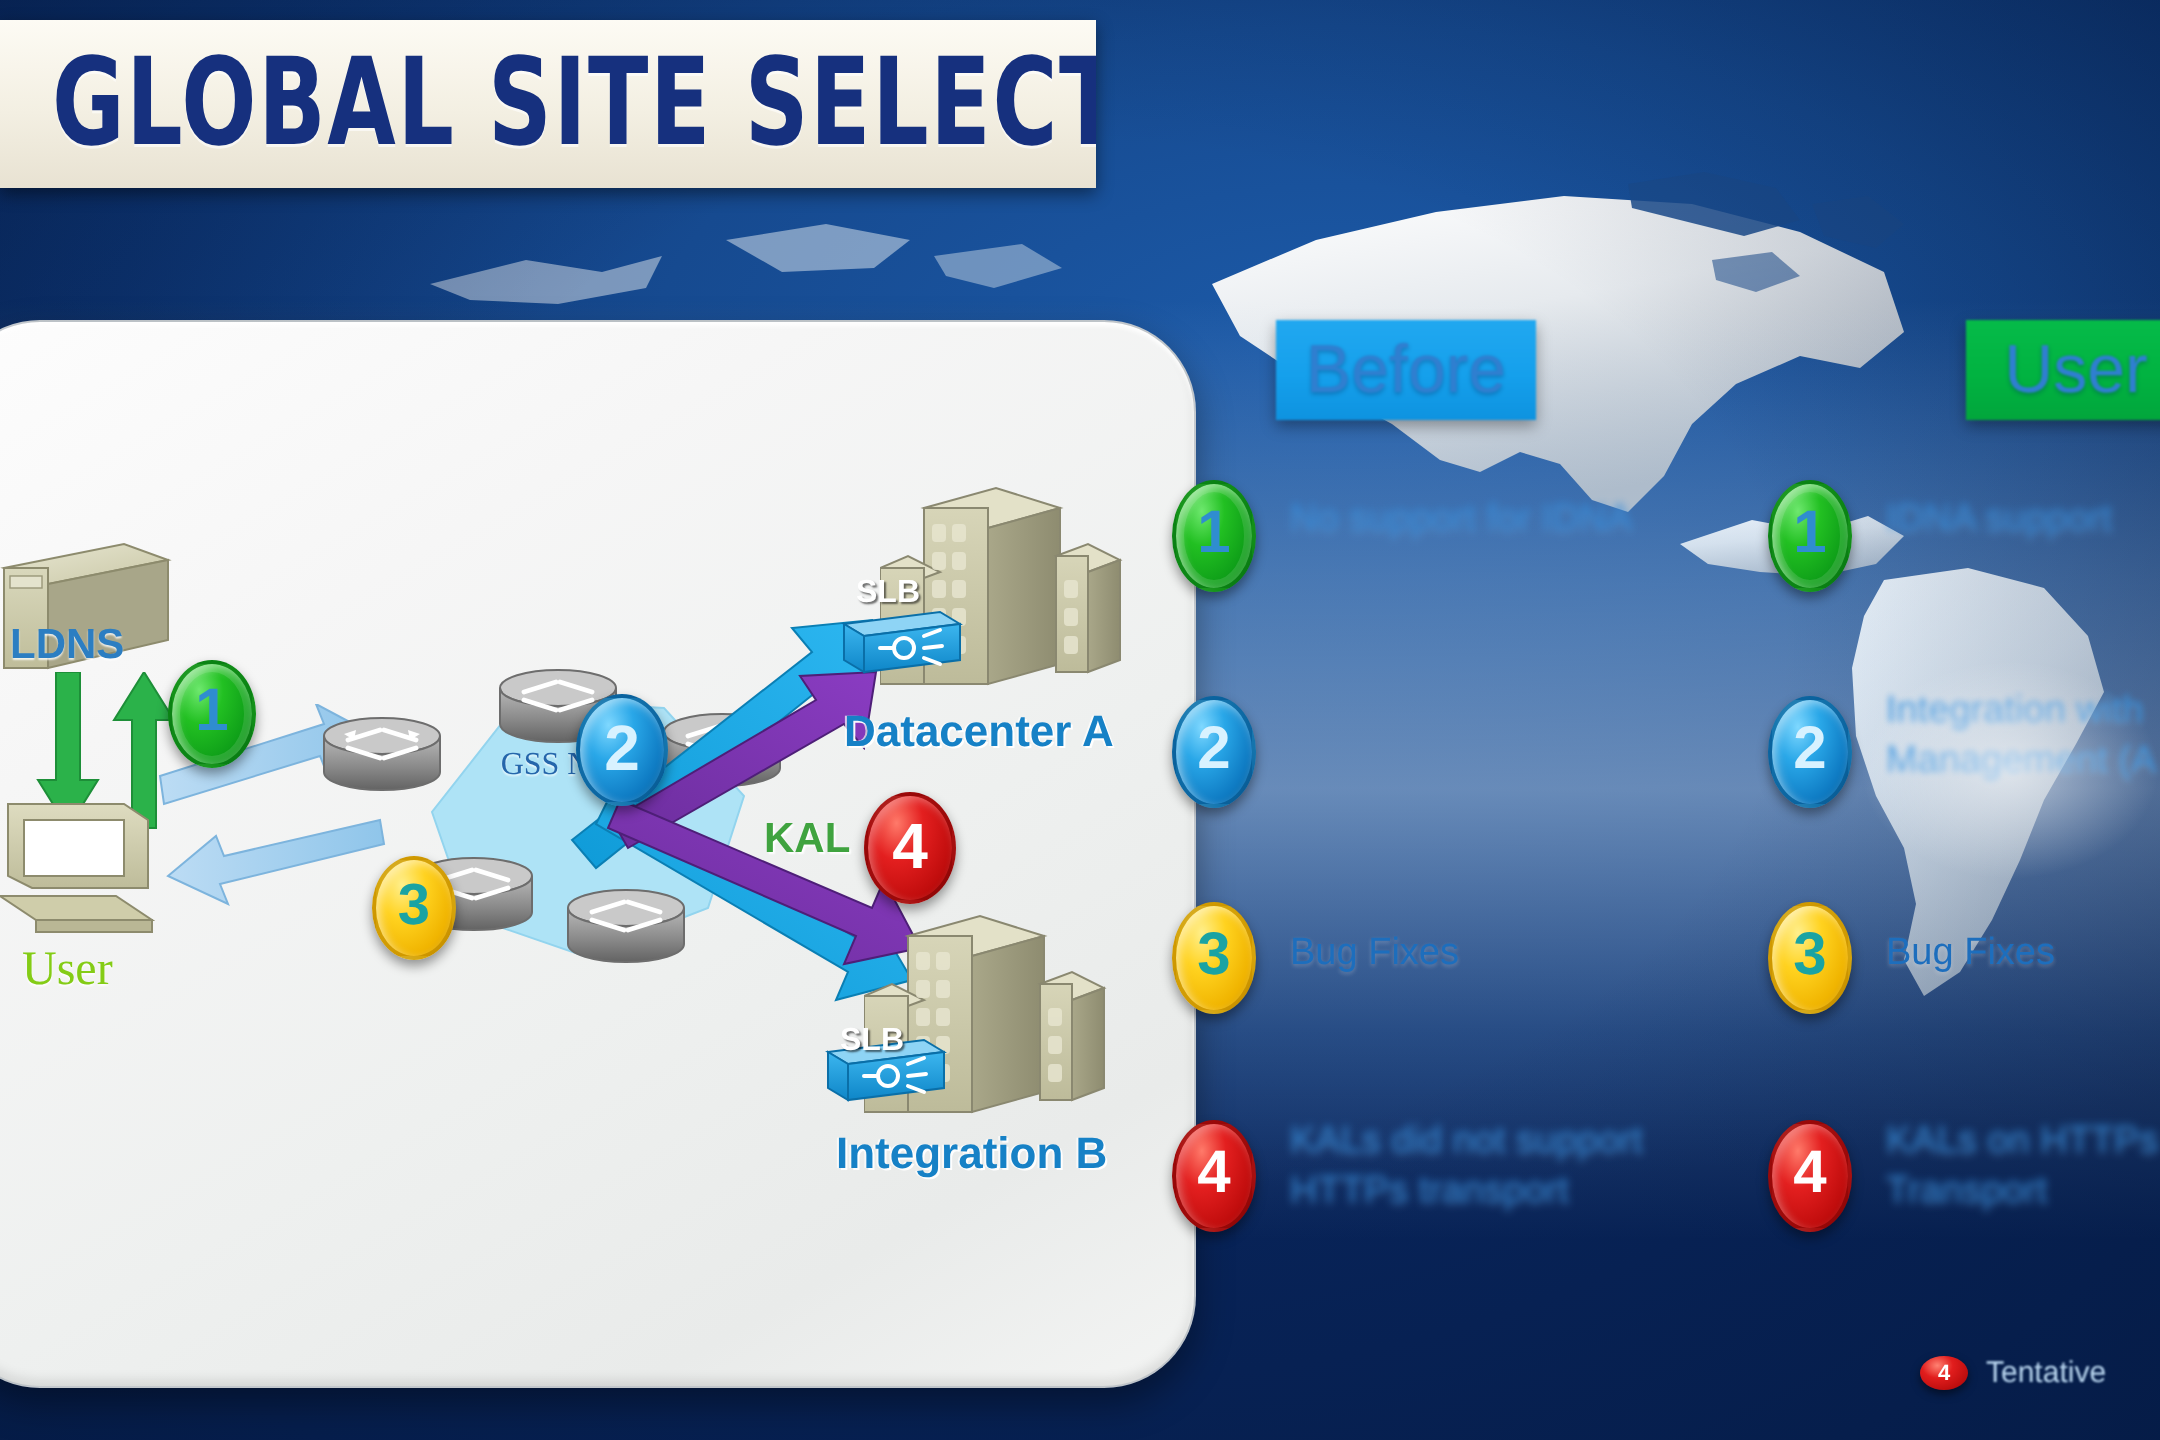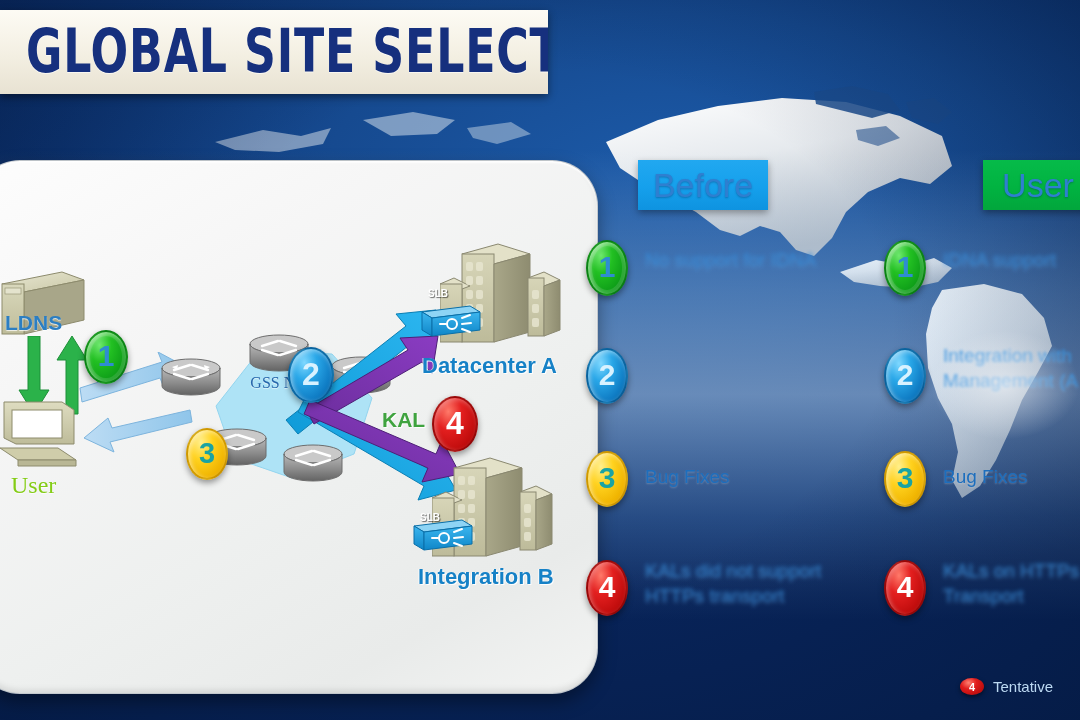--- a/index.html
+++ b/index.html
@@ -89,21 +89,21 @@
     position:absolute;
     font-family:"Liberation Sans",sans-serif;
     font-weight:bold;font-size:21px;
     color:#2c7ec2;
     text-shadow:0 1px 1px rgba(255,255,255,.8);
     white-space:nowrap;
   }
   .label-slb{
     position:absolute;
     font-family:"Liberation Sans",sans-serif;
-    font-weight:bold;font-size:10px;
+    font-weight:bold;font-size:16px;
     color:#ffffff;
     text-shadow:1px 1px 1px rgba(0,0,0,.55);
     white-space:nowrap;
   }
   .label-gss{
     position:absolute;
     font-family:"Liberation Serif",serif;
     font-size:16px;color:#2566ab;
     text-align:center;line-height:1.15;
     text-shadow:0 1px 1px rgba(255,255,255,.75);

